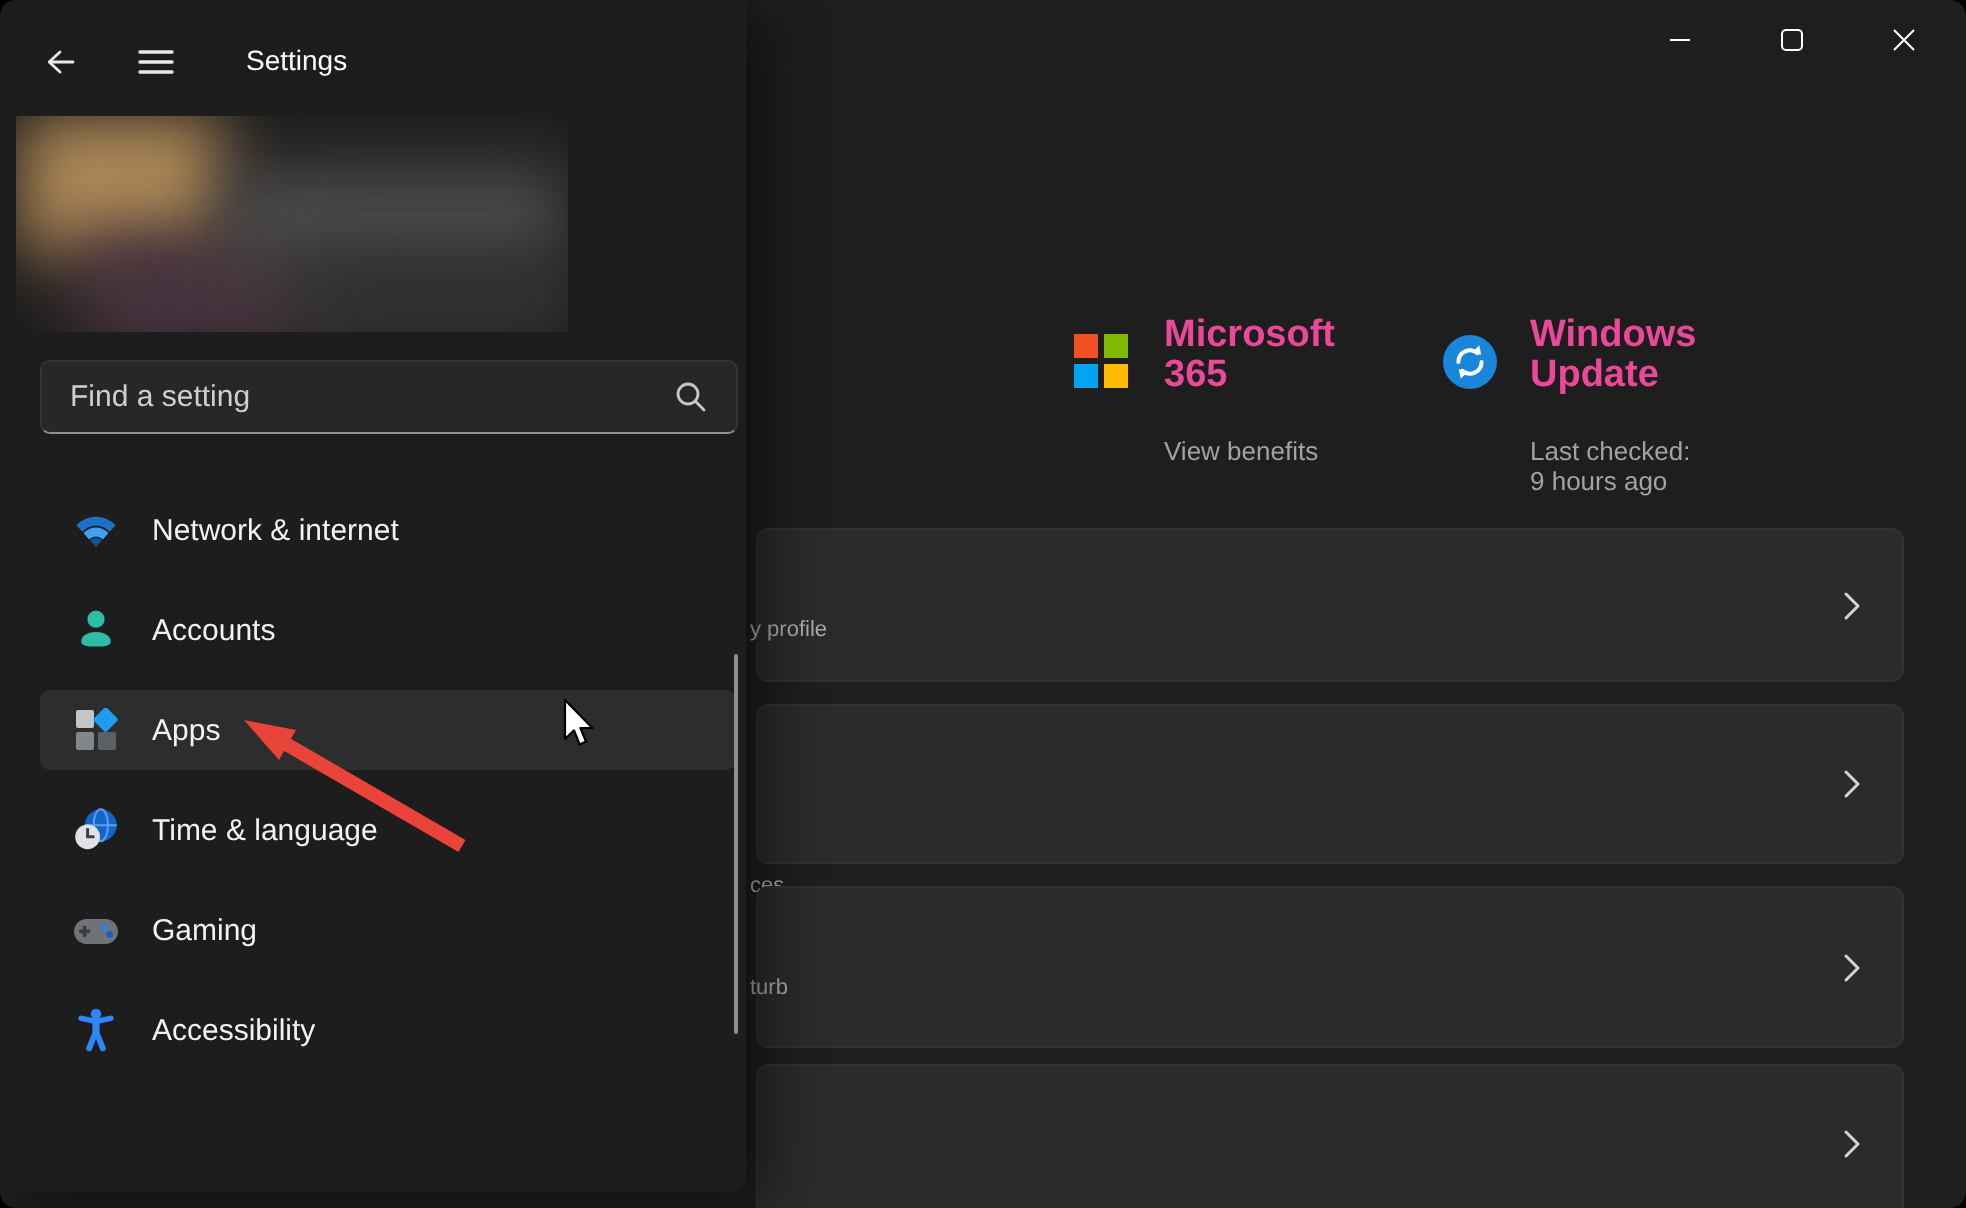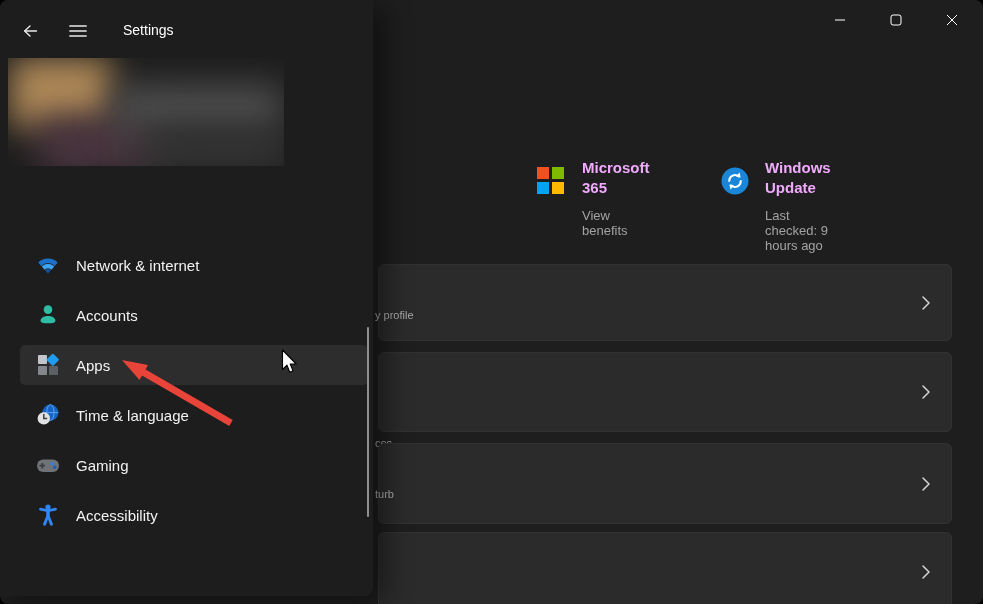--- a/index.html
+++ b/index.html
@@ -20,22 +20,22 @@
 
   
   .header-cards { position:absolute; top:0; left:0; z-index:1; }
   .ms-logo { position:absolute; left:537px; top:167px; width:27px; height:27px; }
   .ms-logo div { position:absolute; width:12px; height:12px; }
   .ms-r { left:0; top:0; background:#f25022; }
   .ms-g { left:15px; top:0; background:#7fba00; }
   .ms-b { left:0; top:15px; background:#00a4ef; }
   .ms-y { left:15px; top:15px; background:#ffb900; }
   .hc-text { position:absolute; top:158px; }
-  .hc-title { font-size:15px; font-weight:700; color:#f0abfc; line-height:20px; }
-  .hc-sub { font-size:13px; color:#a3a3a3; margin-top:10px; }
+  .hc-title { font-size:19px; font-weight:700; color:#ec4899; line-height:20px; }
+  .hc-sub { font-size:13px; color:#a3a3a3; margin-top:20px; }
   .ms-text { left:582px; }
   .wu-icon { position:absolute; left:721px; top:167px; width:28px; height:28px; }
   .wu-text { left:765px; }
 
   .rows { position:absolute; left:0; top:0; z-index:1; }
   .card { position:absolute; left:378px; width:574px; background:#2b2b2b;
     border:1px solid #323232; border-radius:6px; }
   .card .frag { position:absolute; left:-4px; font-size:11px; color:#ababab; white-space:nowrap; }
   .card .chev { position:absolute; right:20px; top:0; height:100%; display:flex; align-items:center; }
 
@@ -143,20 +143,29 @@
   </div>
 
   <div class="sidebar">
     <div class="profile-blur">
       <div class="pb1"></div>
       <div class="pb2"></div>
       <div class="pb3"></div>
       <div class="pb4"></div>
     </div>
 
+    <div class="search-box">
+      <input type="text" placeholder="Find a setting" style="">
+      <span class="search-glyph">
+        <svg width="17" height="17" viewBox="0 0 17 17">
+          <circle cx="7" cy="7" r="5" stroke="#c8c8c8" stroke-width="1.4" fill="none"></circle>
+          <line x1="10.8" y1="10.8" x2="15" y2="15" stroke="#c8c8c8" stroke-width="1.4" stroke-linecap="round"></line>
+        </svg>
+      </span>
+    </div>
 
     <div class="nav">
 
       <div class="nav-item">
         <span class="nav-icon">
           <svg width="22" height="17" viewBox="0 0 22 17">
             <path d="M1.2,5.6 A13.5,13.5 0 0 1 20.8,5.6 L17.8,8.9 A9.2,9.2 0 0 0 4.2,8.9 Z" fill="#1d70c9"></path>
             <path d="M4.7,9.5 A8.6,8.6 0 0 1 17.3,9.5 L14.4,12.7 A4.6,4.6 0 0 0 7.6,12.7 Z" fill="#3ea3f2"></path>
             <path d="M8.1,13.3 A4,4 0 0 1 13.9,13.3 L11,16.5 Z" fill="#15509e"></path>
           </svg>

